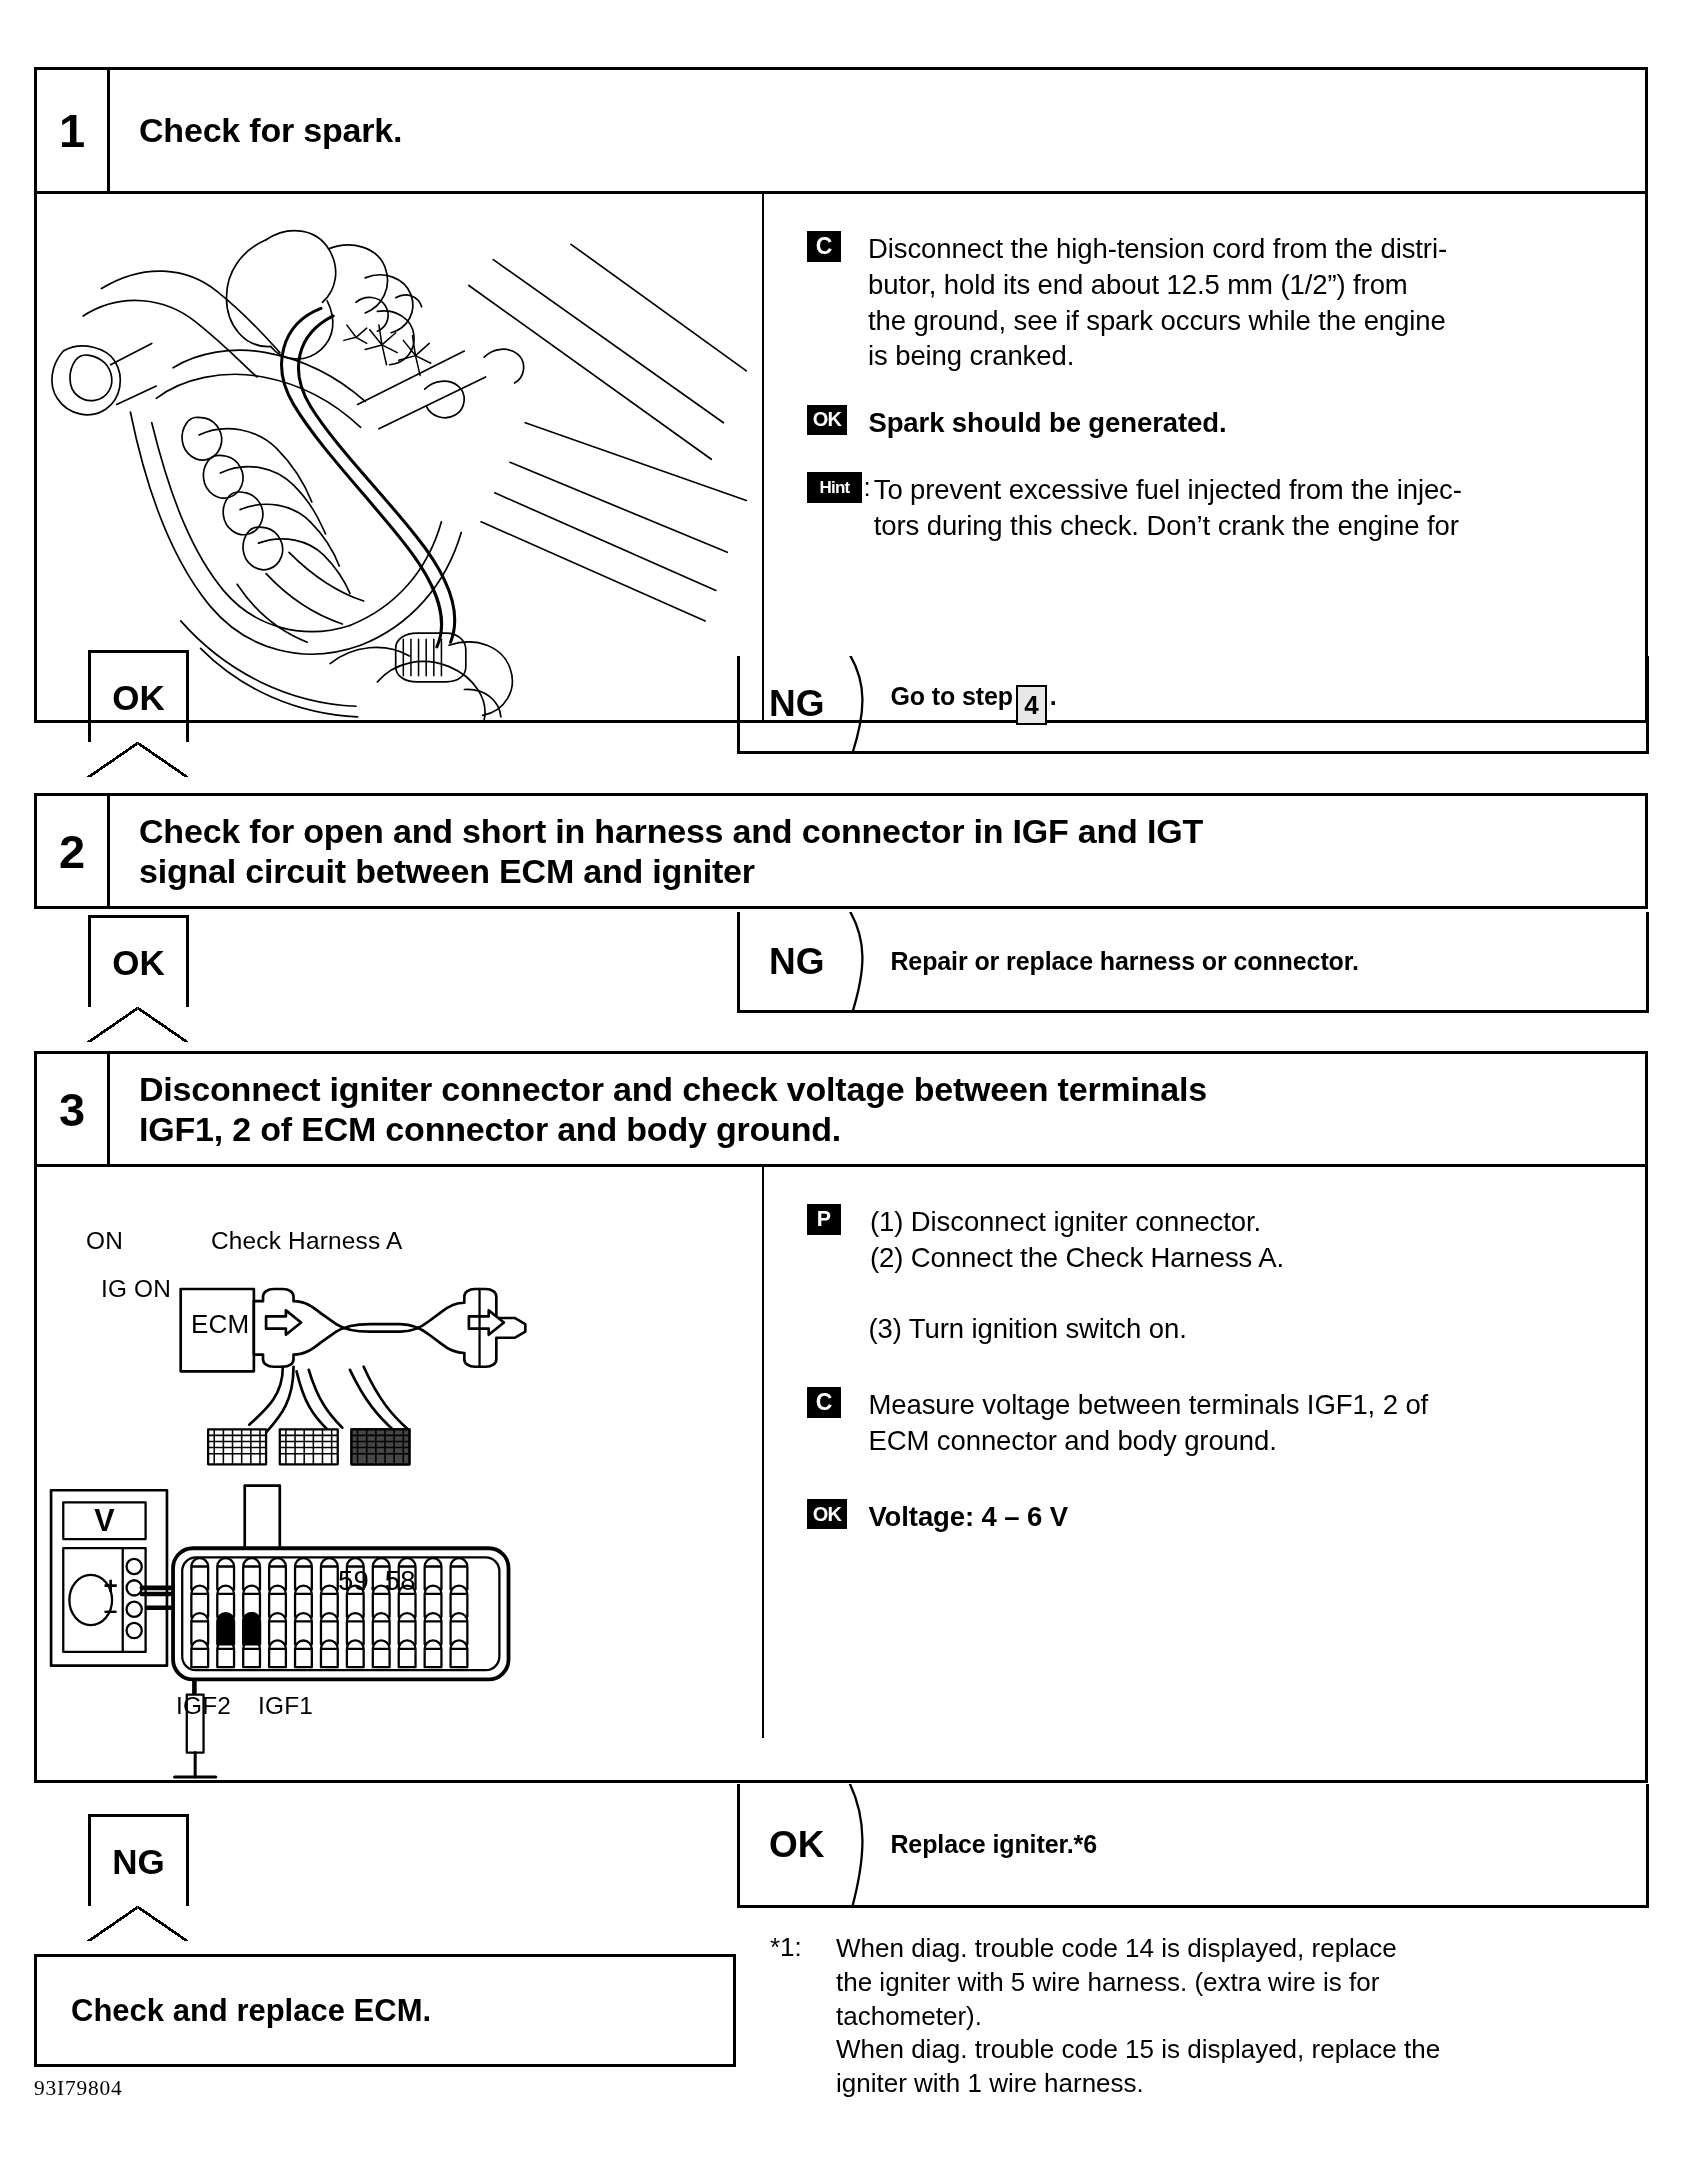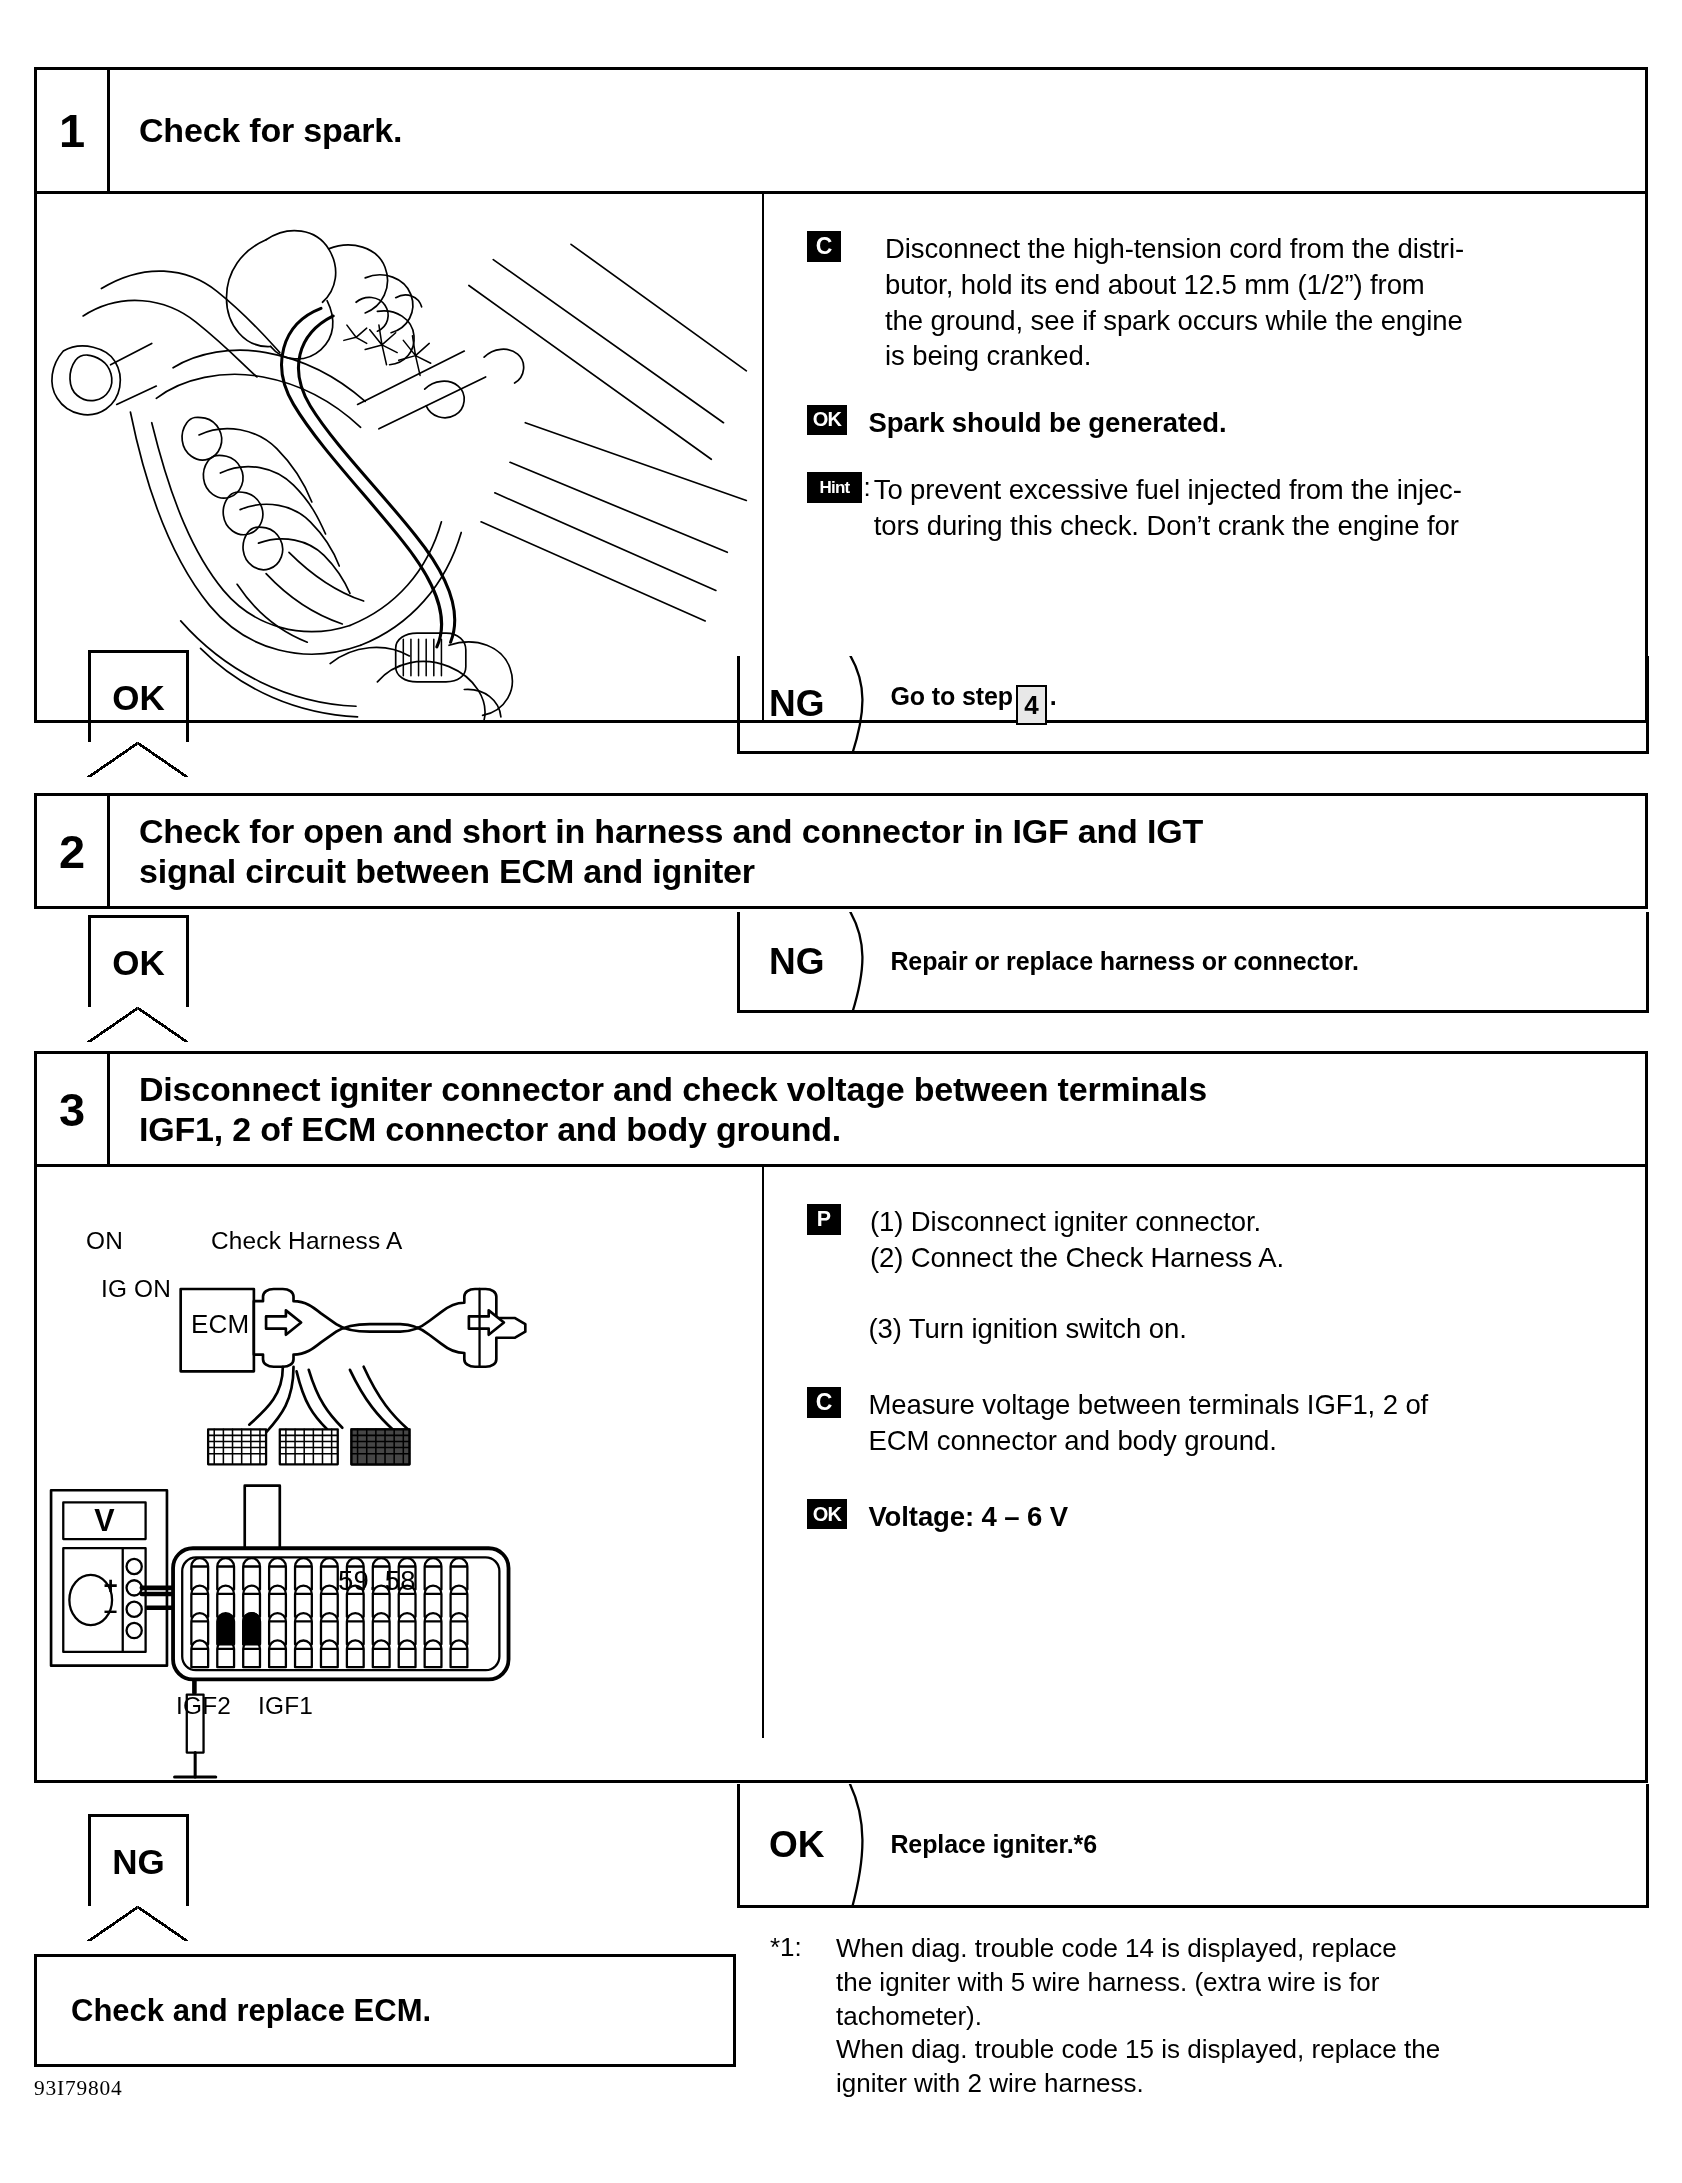--- a/index.html
+++ b/index.html
@@ -186,21 +186,21 @@
             <path d="M448 308 L588 240"></path>
           <path d="M508 256 C520 244 540 242 552 252 C564 262 562 282 548 290 C534 298 516 292 510 278"></path>
           <path d="M586 214 C598 202 618 200 630 210 C642 220 640 240 626 248"></path>
         </svg>
       </div>
 
       <div class="body-right" style="width:884px;padding:37px 30.5px 0 43px;">
 
         <div class="brow" style="margin-bottom:30.5px;">
           <div class="tag tag-c">C</div>
-          <div class="btext" style="margin-left:44px;width:748px;">
+          <div class="btext" style="margin-left:27px;width:748px;">
             <div>Disconnect the high-tension cord from the distri-</div>
             <div>butor, hold its end about 12.5 mm (1/2”) from</div>
             <div>the ground, see if spark occurs while the engine</div>
             <div>is being cranked.</div>
           </div>
         </div>
 
         <div class="brow" style="margin-bottom:32px;">
           <div class="tag tag-ok">OK</div>
           <div class="btext bold" style="margin-left:21.4px;">Spark should be generated.</div>
@@ -447,21 +447,21 @@
     <div class="act" style="margin-left:7.6px;">Replace igniter.*6</div>
   </div>
 
   <div class="footnote" style="left:770px;top:1932px;width:877px;">
     <div class="fn-mark">*1:</div>
     <div class="fn-body" style="width:809px;">
       <p>When diag. trouble code 14 is displayed,  replace</p>
       <p>the igniter with 5 wire harness. (extra wire is for</p>
       <p>tachometer).</p>
       <p>When diag. trouble code 15 is displayed, replace the</p>
-      <p>igniter with 2 wire harness.</p>
+      <p>igniter with 1 wire harness.</p>
     </div>
   </div>
 
   <div class="resbox" style="left:34px;top:1954px;width:702px;height:113px;">
     <span>Check and replace ECM.</span>
   </div>
 
   <div class="pagecode" style="left:34px;top:2076px;">93I79804</div>
 
 </div>

